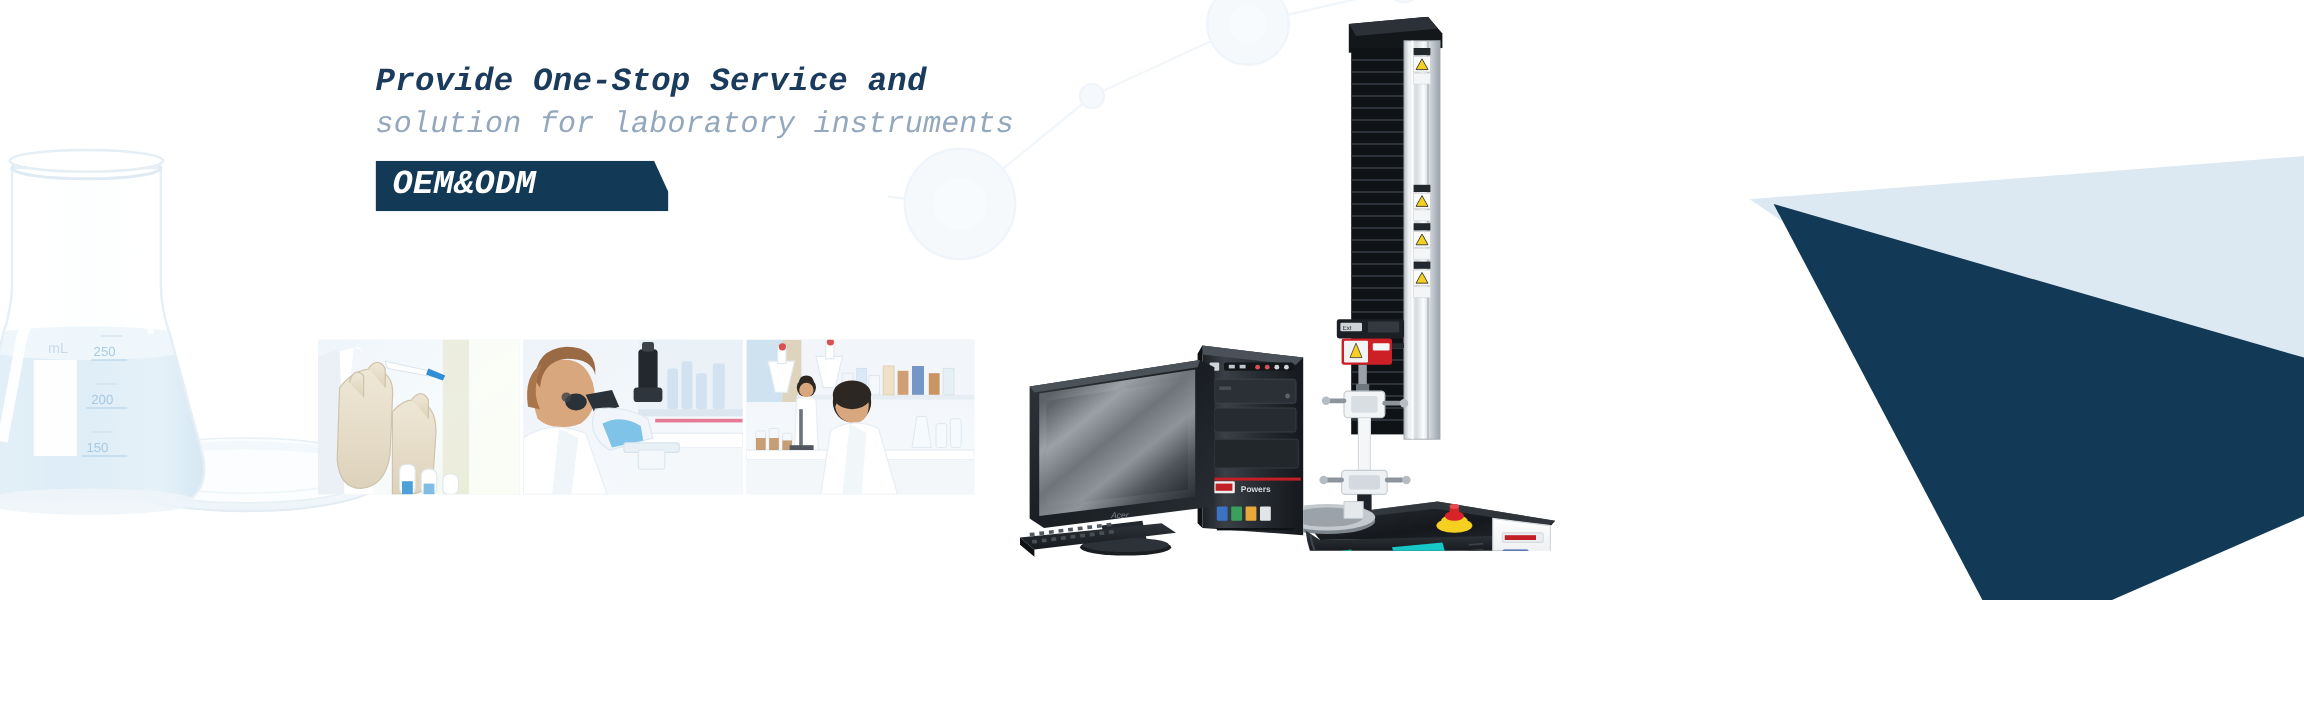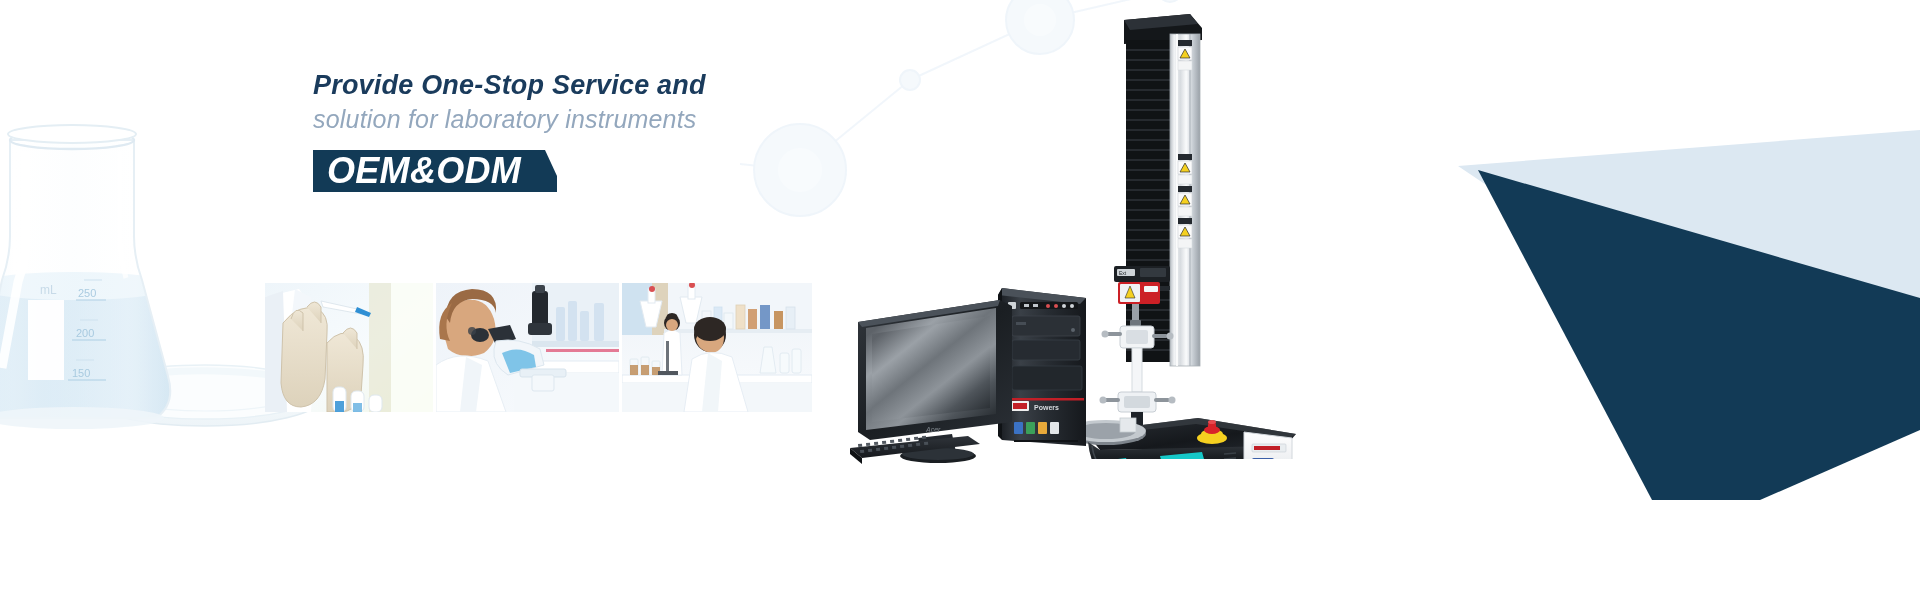--- a/index.html
+++ b/index.html
@@ -22,21 +22,21 @@
     position: absolute; left: 740px; top: -40px;
     width: 620px; height: 300px;
     opacity: 0.55;
     pointer-events: none;
   }
 
   
   .glassware { position: absolute; left: -20px; top: 118px; width: 400px; height: 360px; }
 
   
-  .copy { position: absolute; left: 313px; top: 72px; width: 620px; }
+  .copy { position: absolute; left: 313px; top: 56px; width: 620px; font-family: Liberation Mono, monospace; }
   .headline-1 {
     font-size: 27px;
     font-weight: bold;
     font-style: italic;
     color: #1a3b5c;
     letter-spacing: 0.2px;
     line-height: 1.0;
     white-space: nowrap;
   }
   .headline-2 {
@@ -56,21 +56,21 @@
     height: 42px;
   }
   .tag-shape {
     position: absolute; left: 0; top: 0;
     width: 244px; height: 42px;
   }
   .tag-label {
     position: relative;
     display: block;
     padding: 6px 58px 6px 14px;
-    font-size: 36px;
+    font-size: 28px;
     font-weight: bold;
     font-style: italic;
     color: #ffffff;
     line-height: 30px;
     white-space: nowrap;
     letter-spacing: 0.3px;
   }
 
   
   .thumbs {

